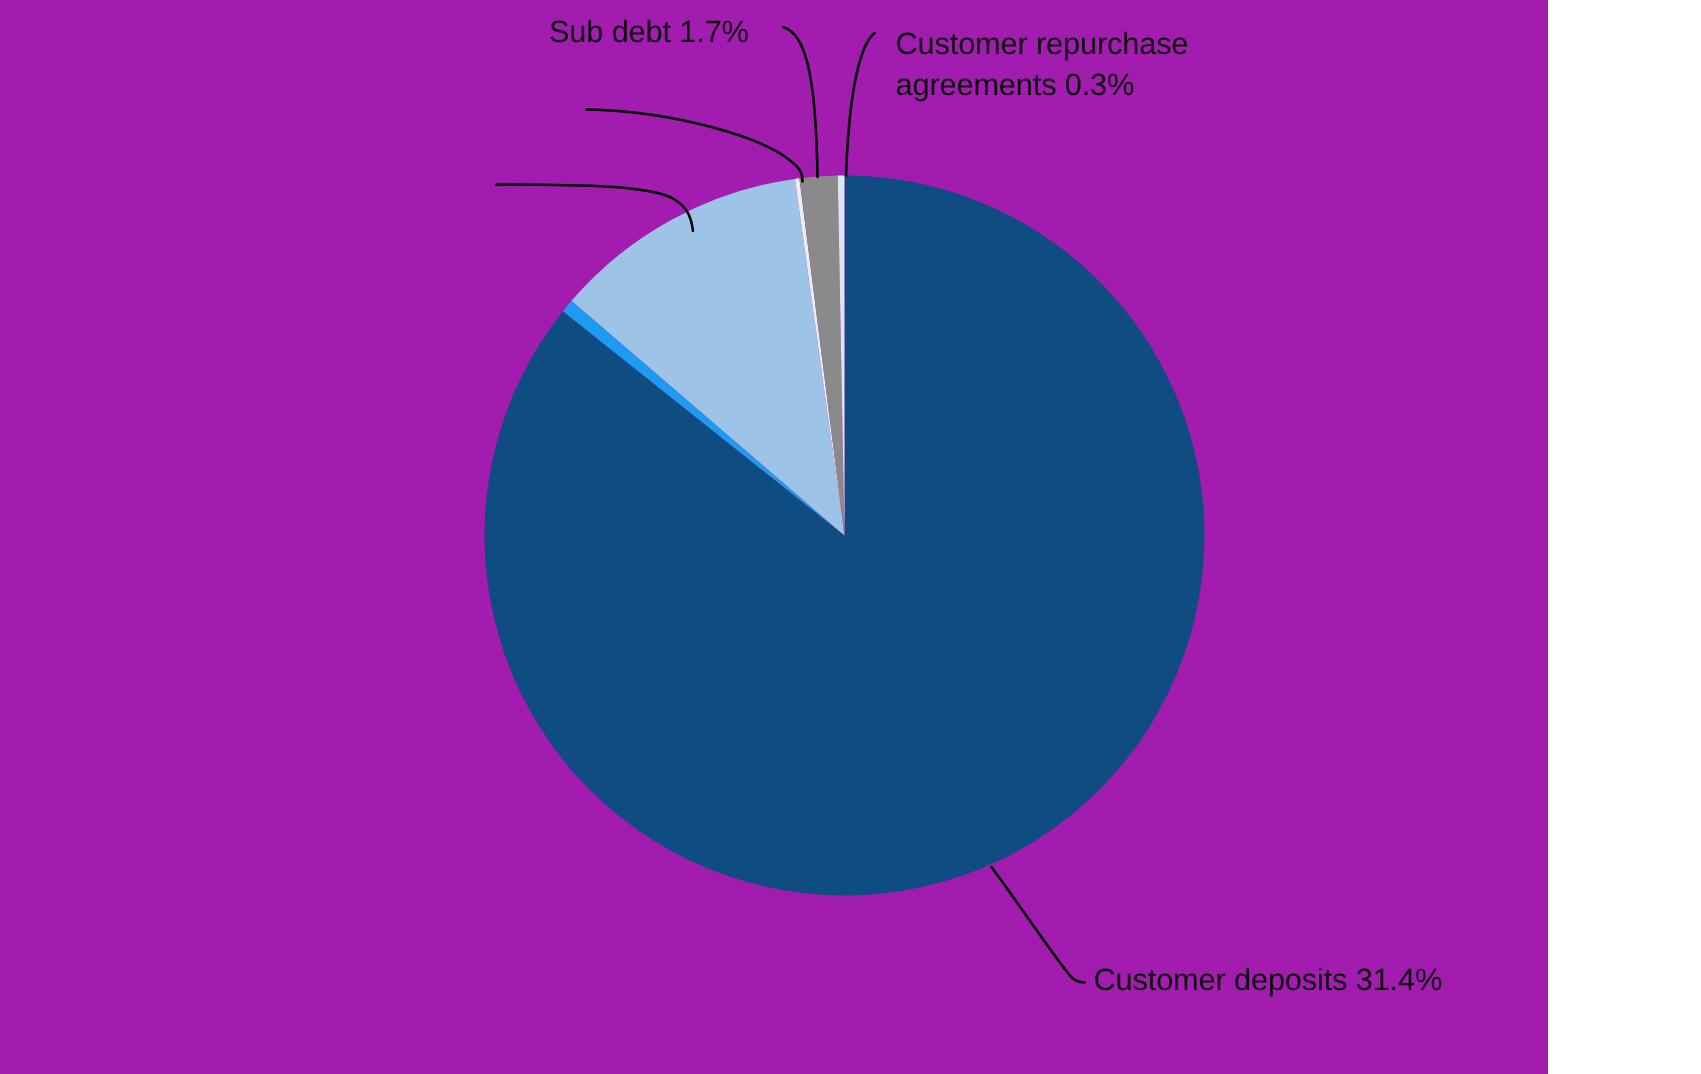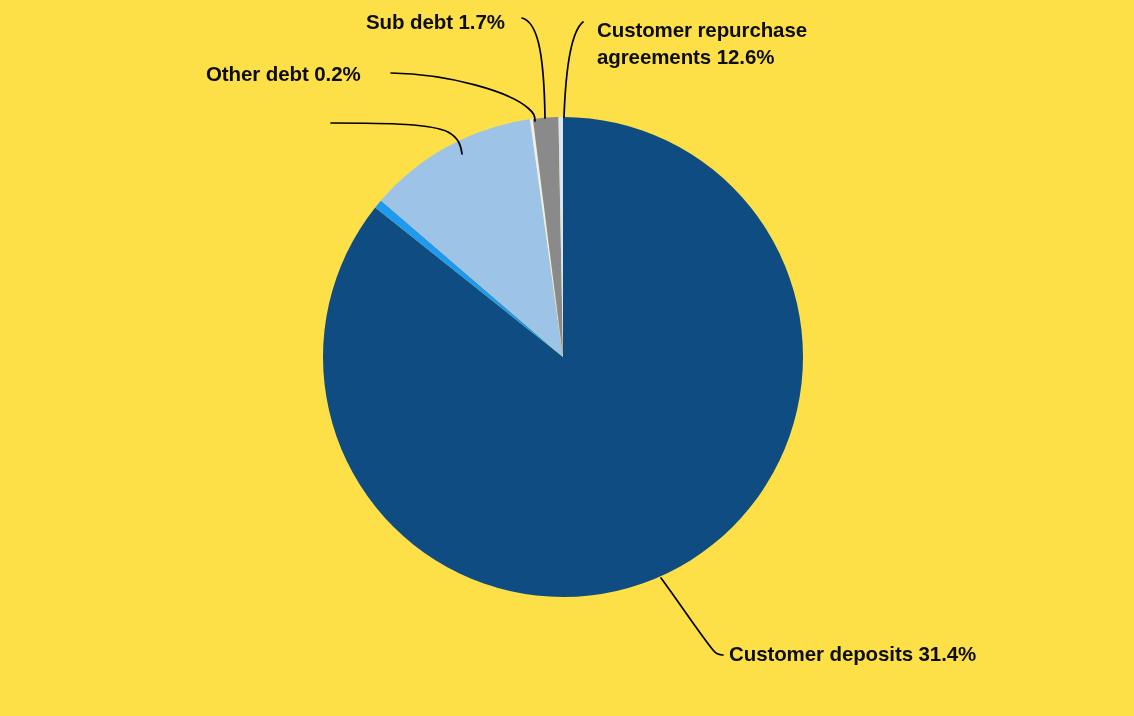--- a/index.html
+++ b/index.html
@@ -5,25 +5,24 @@
   html, body {
     margin: 0;
     padding: 0;
     background: #ffffff;
   }
   body {
     font-family: "Liberation Sans", sans-serif;
   }
   #canvas {
     position: relative;
-    width: 1134px;
+    width: 1032px;
     height: 716px;
-    background: #fde047;
+    background: #a21caf;
     overflow: hidden;
-    font-weight: bold;
   }
   #pie-svg {
     position: absolute;
     left: 0;
     top: 0;
     width: 1134px;
     height: 716px;
   }
   .dlabel {
     position: absolute;
@@ -67,21 +66,20 @@
 
       <path d="M 331 123 C 392 123 432 124 448 132 C 459 138 461 146 462 154"></path>
 
       <path d="M 661 578 C 683 608 700 634 713 650 C 716 654 719 655 723 655"></path>
     </g>
   </svg>
 
   <div class="dlabel lbl-sub-debt">Sub debt 1.7%</div>
 
   <div class="dlabel lbl-customer-repo">Customer repurchase
-agreements 12.6%</div>
+agreements 0.3%</div>
 
-  <div class="dlabel lbl-other-debt">Other debt 0.2%</div>
 
 
 
   <div class="dlabel lbl-cust-dep">Customer deposits 31.4%</div>
 
 </div>
 
 </body></html>

